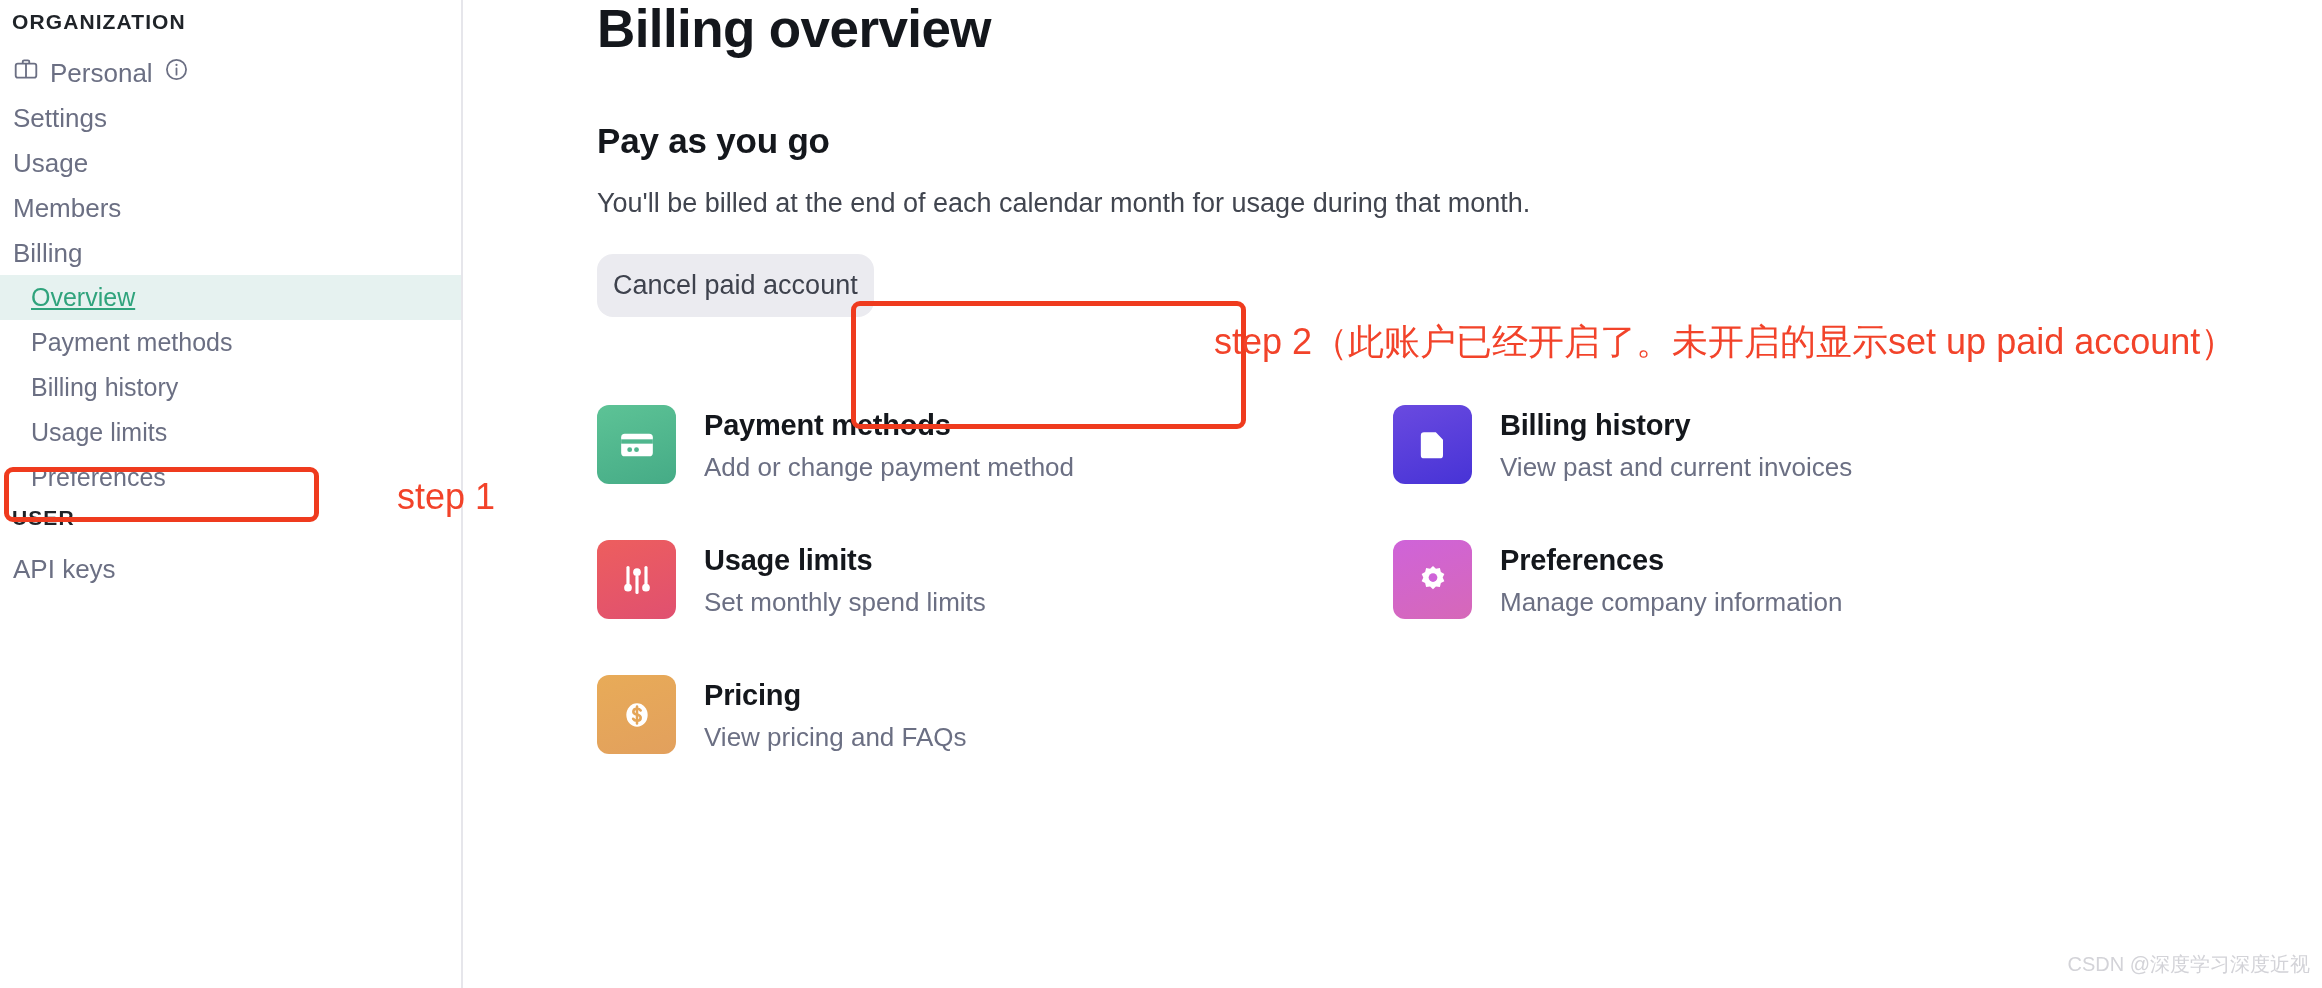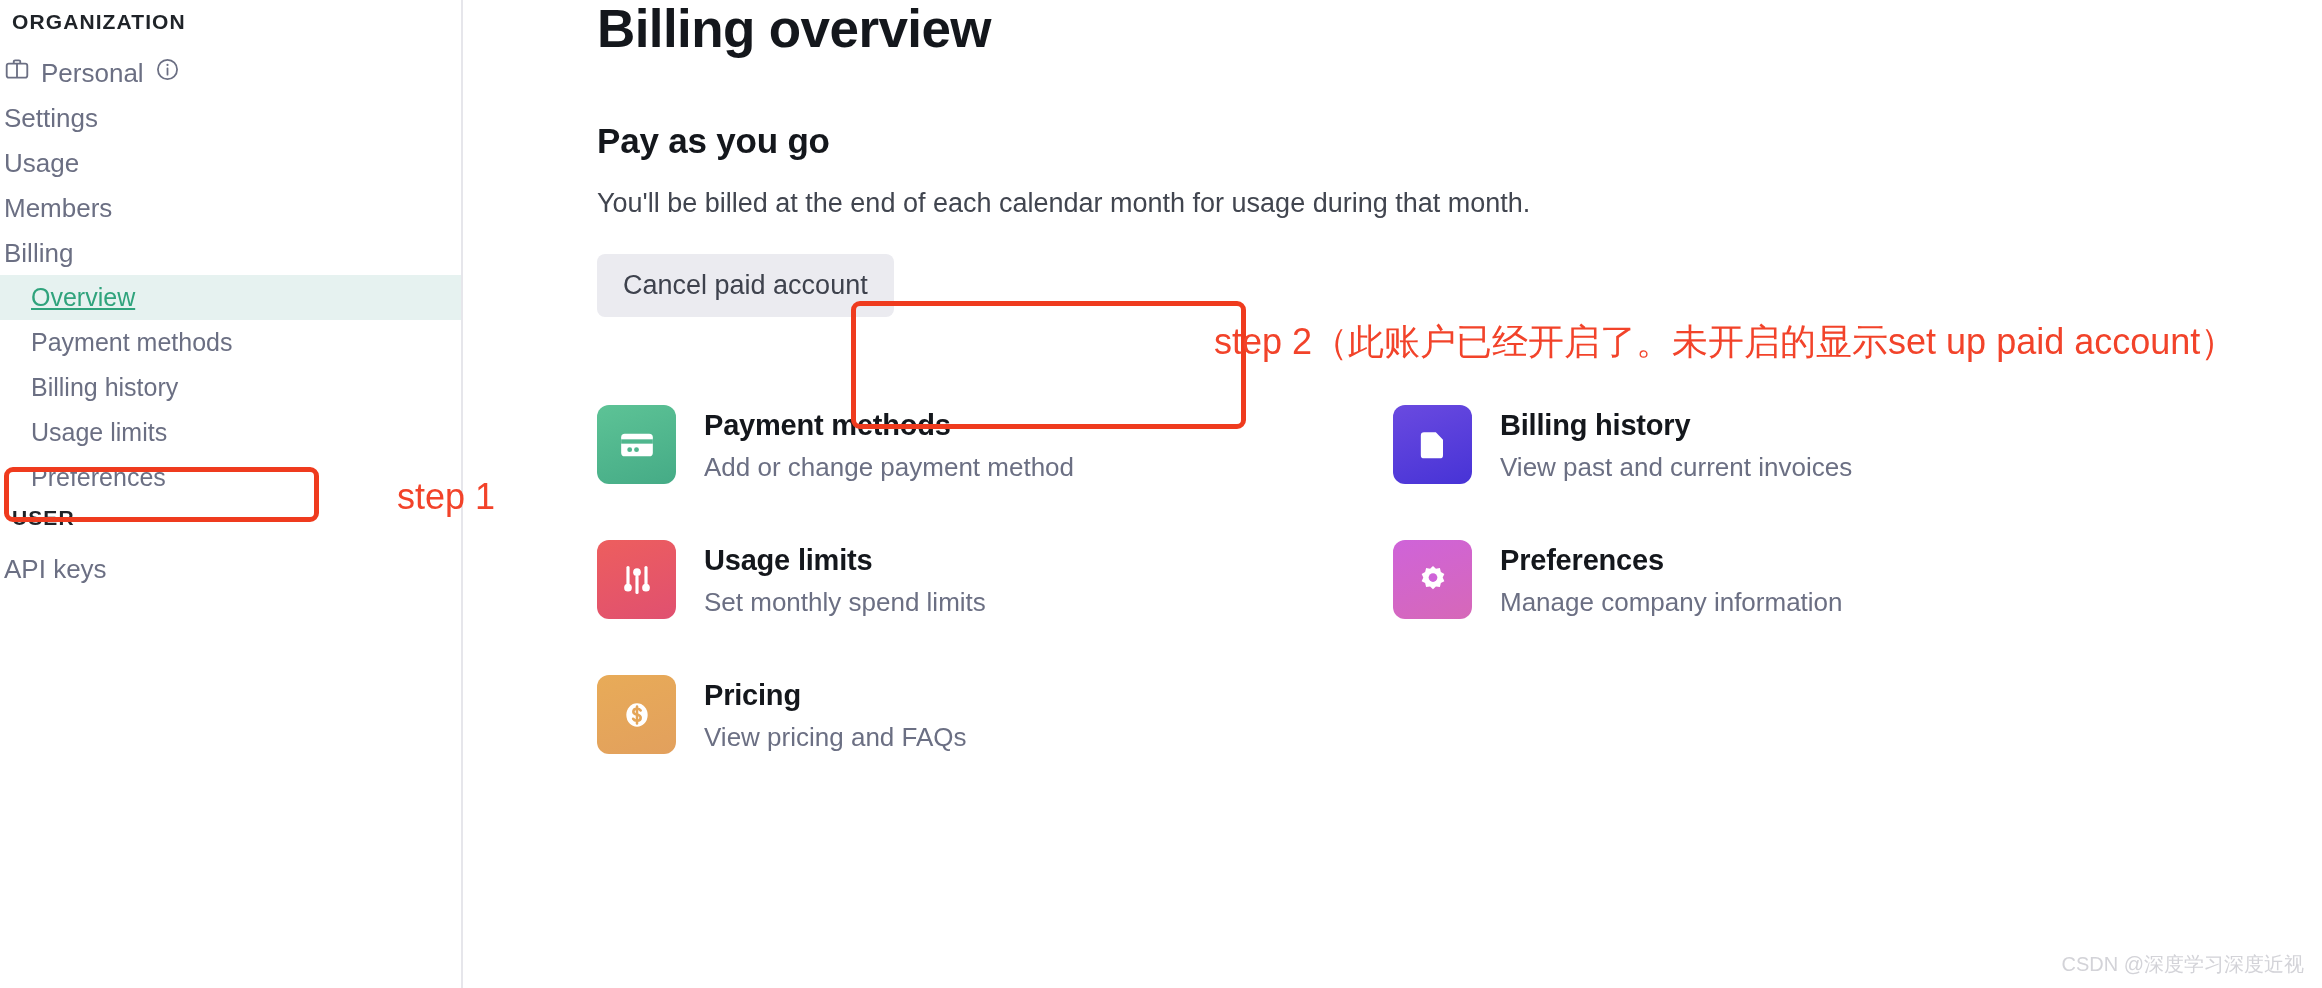--- a/index.html
+++ b/index.html
@@ -18,21 +18,21 @@
     position:relative; background:#fff;
     padding-top:4px;
   }
   .sect-head {
     font-size:21px; font-weight:bold; letter-spacing:1.1px;
     color:#1f2328; padding-left:12px; margin-top:6px; margin-bottom:16px;
   }
   .sect-head.user { }
   .nav-row {
     display:flex; align-items:center; gap:11px;
-    height:45px; padding-left:4px;
+    height:45px; padding-left:13px;
     font-size:26px; color:#6b6f83; white-space:nowrap;
   }
   .nav-row.sub { padding-left:31px; font-size:25px; }
   .nav-row.active { background:#e6f2f0; color:#2fa37c;text-decoration:underline; }
   .icon-brief, .icon-info { flex:0 0 auto; display:inline-block; }
   .nav-row .lbl { line-height:1; }
 
   
   .main { flex:1 1 auto; position:relative; padding:0 0 0 134px; }
   .h1 {
@@ -42,23 +42,23 @@
   .h2 {
     font-size:35px; font-weight:bold; color:#14171c;
     margin-top:63px; letter-spacing:-0.2px;
   }
   .lede { font-size:27px; color:#41454f; margin-top:27px; }
 
   .btn-wrap { margin-top:35px; }
   .btn-cancel {
     display:inline-block;
     background:#ebebf0; color:#3e424d;
-    border:none; border-radius:8px;
+    border:none; border-radius:16px;
     font-family:"Liberation Sans", sans-serif;
-    font-size:27px; padding:16px 26px; cursor:pointer;
+    font-size:27px; padding:16px 16px; cursor:pointer;
   }
 
   
   .grid {
     margin-top:88px;
     display:grid;
     grid-template-columns:536px 536px;
     column-gap:260px;
     row-gap:56px;
     width:1340px;
@@ -81,21 +81,21 @@
   #anno-box-billing-history { left:4px; top:467px; width:315px; height:55px; }
   #anno-box-cancel { left:851px; top:301px; width:395px; height:128px; }
   .anno-text {
     position:absolute; color:#f2432a; white-space:nowrap;
     font-family:"Liberation Sans", sans-serif;
   }
   #anno-step1 { left:397px; top:476px; font-size:36px; }
   #anno-step2 { left:1214px; top:318px; font-size:36px; }
 
   .watermark {
-    position:absolute; right:18px; bottom:10px;
+    position:absolute; right:12px; bottom:10px;
     font-size:20px; color:#d3d3d8; white-space:nowrap;
   }
 </style>
 </head>
 <body>
 
 <div class="page">
 
   <nav class="sidebar">
 

